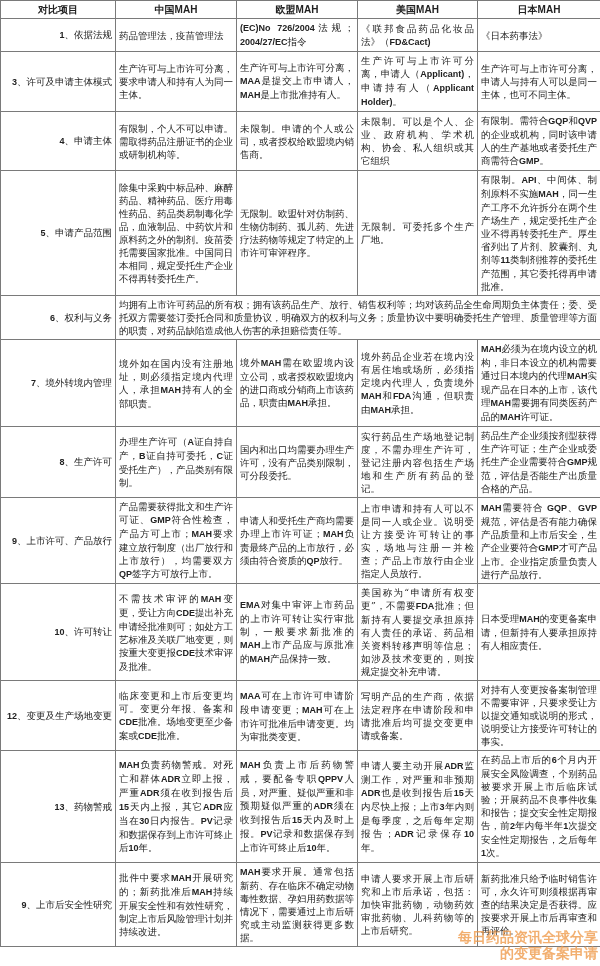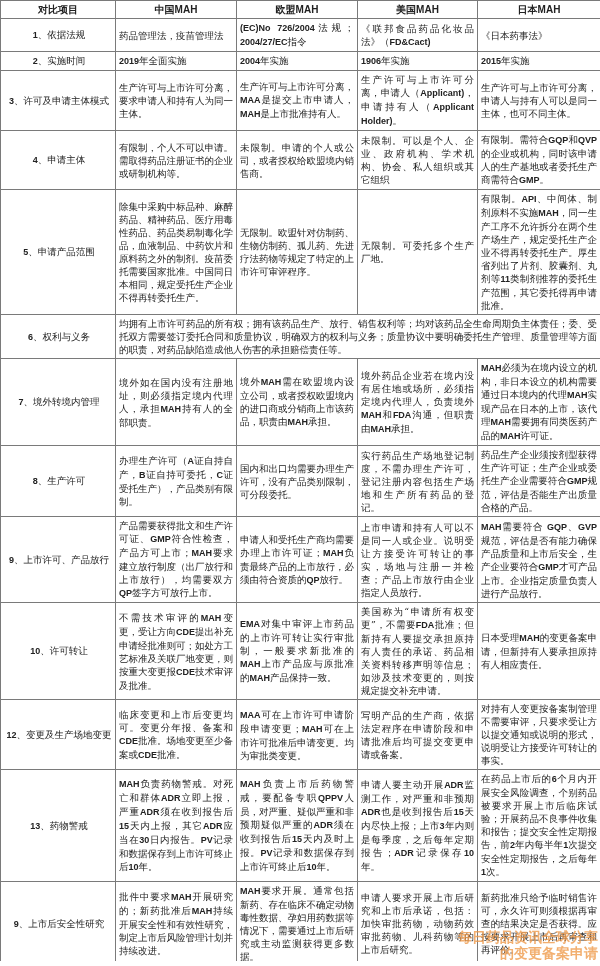--- a/index.html
+++ b/index.html
@@ -3,21 +3,21 @@
 <meta charset="utf-8">
 <style>
   html,body{margin:0;padding:0;background:#fff;}
   .page{position:relative;width:600px;height:961px;overflow:hidden;background:#ffffff;}
   table.cmp{border-collapse:collapse;table-layout:fixed;width:600px;
     font-family:"DejaVu Serif","Liberation Serif",serif;color:#222;}
   .cmp th,.cmp td{border:1px solid #7a7a7a;vertical-align:middle;
     padding:2px 3px;font-size:9.5px;line-height:13px;
     text-align:justify;overflow-wrap:break-word;}
   .cmp th{text-align:center;font-weight:700;font-size:10px;padding:2px 1px;height:13px;}
-  .cmp td.label{text-align:center;padding-left:5px;}
+  .cmp td.label{text-align:right;padding-left:5px;}
   .lat{font-family:"Liberation Sans","DejaVu Sans",sans-serif;font-weight:700;font-size:9px;}
   .cmp th .lat{font-size:10px;}
   .watermark{position:absolute;right:2px;bottom:0px;text-align:right;
     color:rgba(238,152,72,0.78);font-family:"DejaVu Sans","Liberation Sans",sans-serif;
     font-weight:700;font-size:14px;line-height:16px;pointer-events:none;}
 </style>
 </head>
 <body>
 
 <div class="page">
@@ -38,27 +38,20 @@
           <th>日本<span class="lat">MAH</span></th>
         </tr>
       </thead>
     <tbody>
         <tr>
           <td class="label"><span class="lat">1</span>、依据法规</td>
           <td>药品管理法，疫苗管理法</td>
           <td><span class="lat">(EC)No</span> <span class="lat">726/2004</span>法规；<span class="lat">2004/27/EC</span>指令</td>
           <td>《联邦食品药品化妆品法》（<span class="lat">FD&amp;Cact)</span></td>
           <td>《日本药事法》</td>
-        </tr>
-        <tr>
-          <td class="label"><span class="lat">2</span>、实施时间</td>
-          <td><span class="lat">2019</span>年全面实施</td>
-          <td><span class="lat">2004</span>年实施</td>
-          <td><span class="lat">1906</span>年实施</td>
-          <td><span class="lat">2015</span>年实施</td>
         </tr>
         <tr>
           <td class="label"><span class="lat">3</span>、许可及申请主体模式</td>
           <td>生产许可与上市许可分离，要求申请人和持有人为同一主体。</td>
           <td>生产许可与上市许可分离，<span class="lat">MAA</span>是提交上市申请人，<span class="lat">MAH</span>是上市批准持有人。</td>
           <td>生产许可与上市许可分离，申请人（<span class="lat">Applicant)</span>，申请持有人（<span class="lat">Applicant</span> <span class="lat">Holder)</span>。</td>
           <td>生产许可与上市许可分离，申请人与持有人可以是同一主体，也可不同主体。</td>
         </tr>
         <tr>
           <td class="label"><span class="lat">4</span>、申请主体</td>

